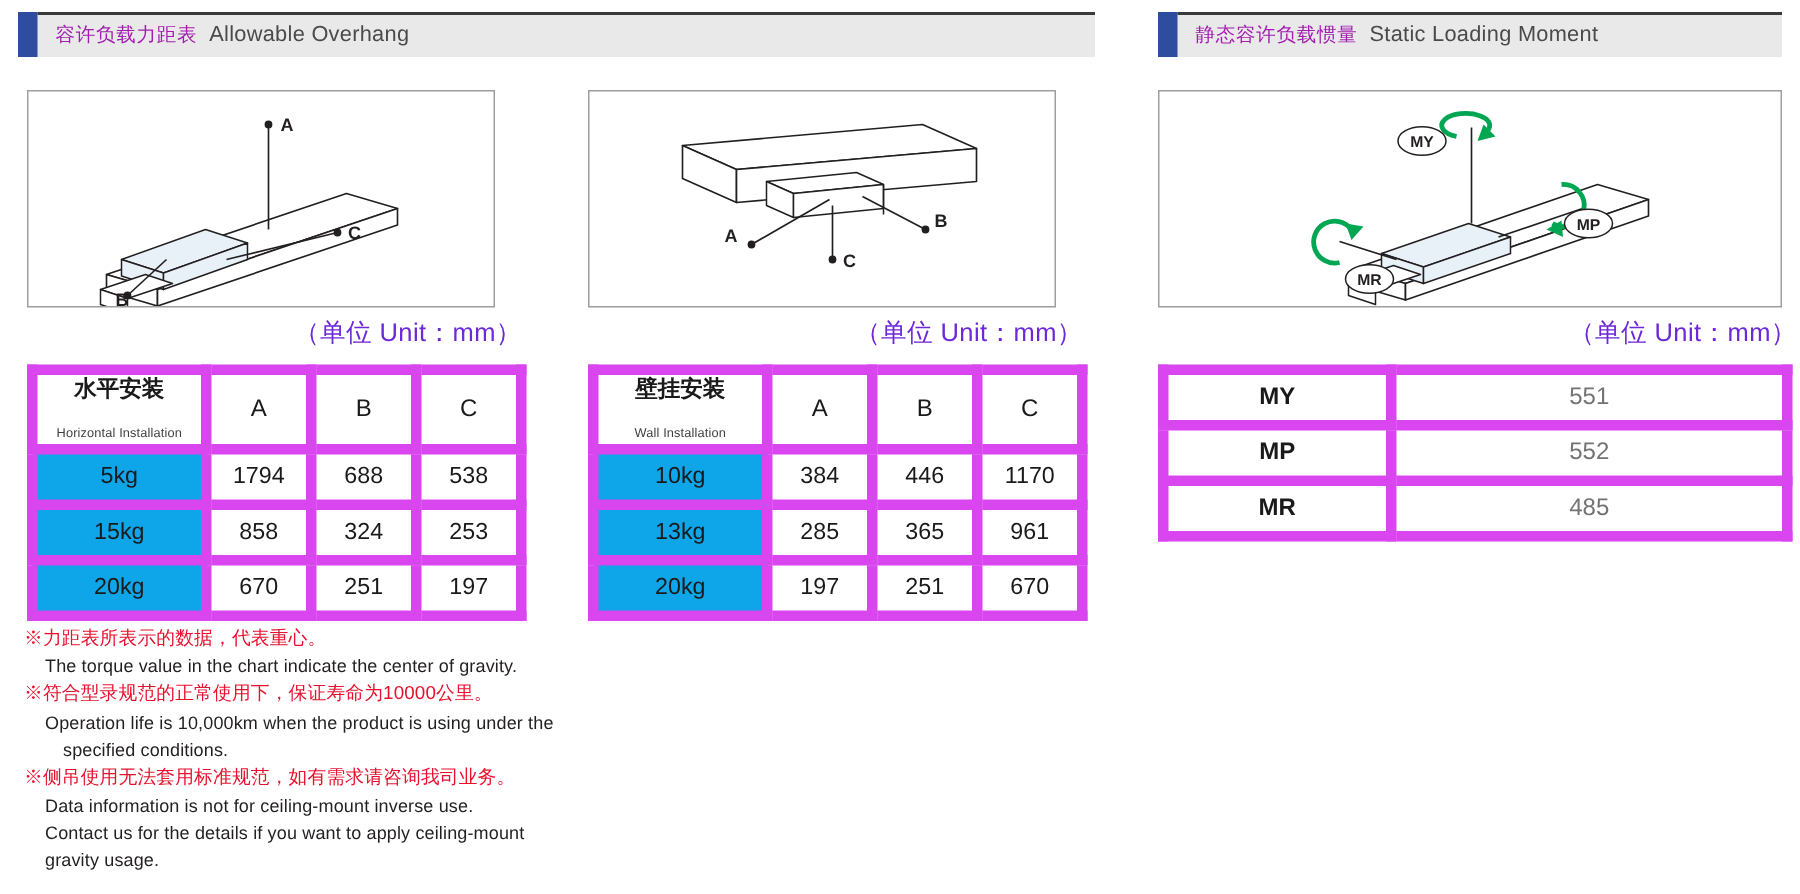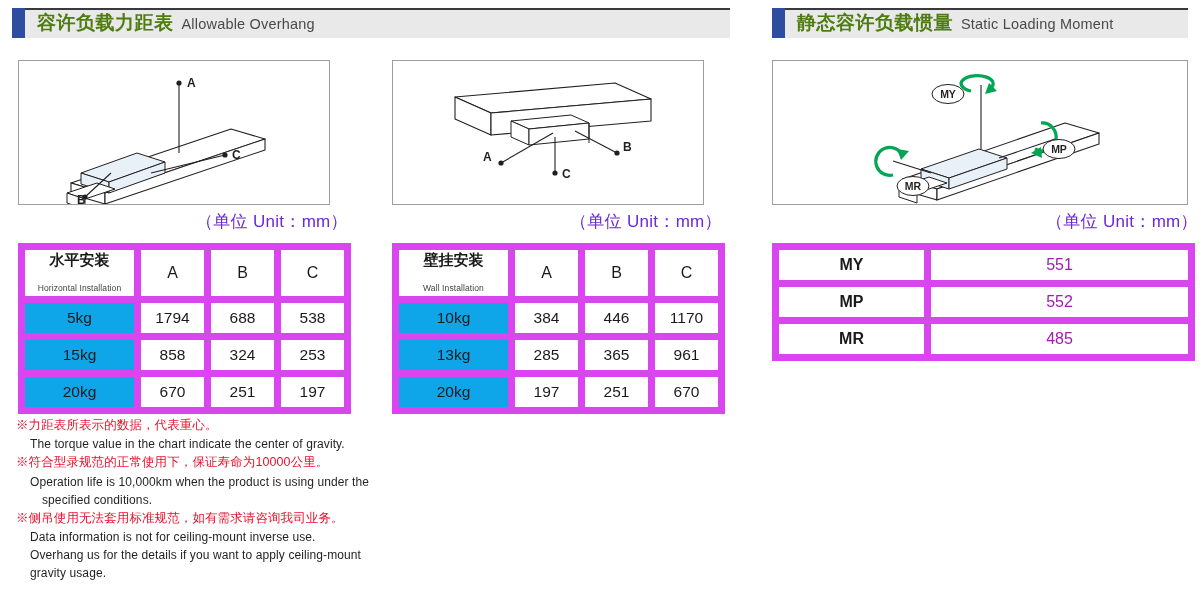--- a/index.html
+++ b/index.html
@@ -31,24 +31,24 @@
     left: 13px; right: 0; top: 0;
     height: 2px;
     background: #3a3a3c;
   }
   .sec-header .titles {
     display: flex;
     align-items: baseline;
     padding-left: 12px;
   }
   .sec-header .cn {
-    font-size: 19px;
-    font-weight: bold;
+    font-size: 13px;
+    font-weight: normal;
     letter-spacing: 0.5px;
-    color: #4d7c0f;
+    color: #a21caf;
   }
   .sec-header .en {
     font-size: 14.5px;
     color: #4a4a4a;
     margin-left: 8px;
     letter-spacing: 0.2px;
   }
 
   #sec-left  { left: 12px;  top: 8px;  width: 718px; }
   #sec-right { left: 772px; top: 8px;  width: 416px; }
@@ -101,21 +101,21 @@
   .hdr-cn .c1 { font-size: 15px; font-weight: bold; color: #1a1a1a; display:block; }
   .hdr-cn .c2 { font-size: 8.5px; color: #3f3f41; display:block; margin-top:16px; letter-spacing:0.1px; }
 
   .hdr-ltr { background: #ffffff; width: 70px; height: 40px; font-size: 16px; color:#1a1a1a; }
 
   .rowlbl { background: #0ea5e9; height: 37px; font-size: 15.5px; color:#1a1a1a; }
   .val    { background: #ffffff; height: 37px; font-size: 15.5px; color:#1a1a1a; }
 
   
   #tbl3 .t3lbl { background:#ffffff; width:152px; height:37px; font-size:16px; font-weight:bold; color:#1a1a1a; }
-  #tbl3 .t3val { background:#ffffff; width:264px; height:37px; font-size:16px; color:#a21caf; }
+  #tbl3 .t3val { background:#ffffff; width:264px; height:37px; font-size:16px; color:#737373; }
 
   
   .notes {
     position: absolute;
     left: 16px; top: 416px;
     width: 520px;
   }
   .note-cn {
     font-size: 12.5px;
     color: #e8112d;
@@ -341,17 +341,17 @@
   <div class="notes">
     <div class="note-cn">※力距表所表示的数据，代表重心。</div>
     <div class="note-en">The torque value in the chart indicate the center of gravity.</div>
 
     <div class="note-cn">※符合型录规范的正常使用下，保证寿命为10000公里。</div>
     <div class="note-en">Operation life is 10,000km when the product is using under the</div>
     <div class="note-en indent2">specified conditions.</div>
 
     <div class="note-cn">※侧吊使用无法套用标准规范，如有需求请咨询我司业务。</div>
     <div class="note-en">Data information is not for ceiling-mount inverse use.</div>
-    <div class="note-en">Overhang us for the details if you want to apply ceiling-mount</div>
+    <div class="note-en">Contact us for the details if you want to apply ceiling-mount</div>
     <div class="note-en">gravity usage.</div>
   </div>
 
 </div>
 
 </body></html>

